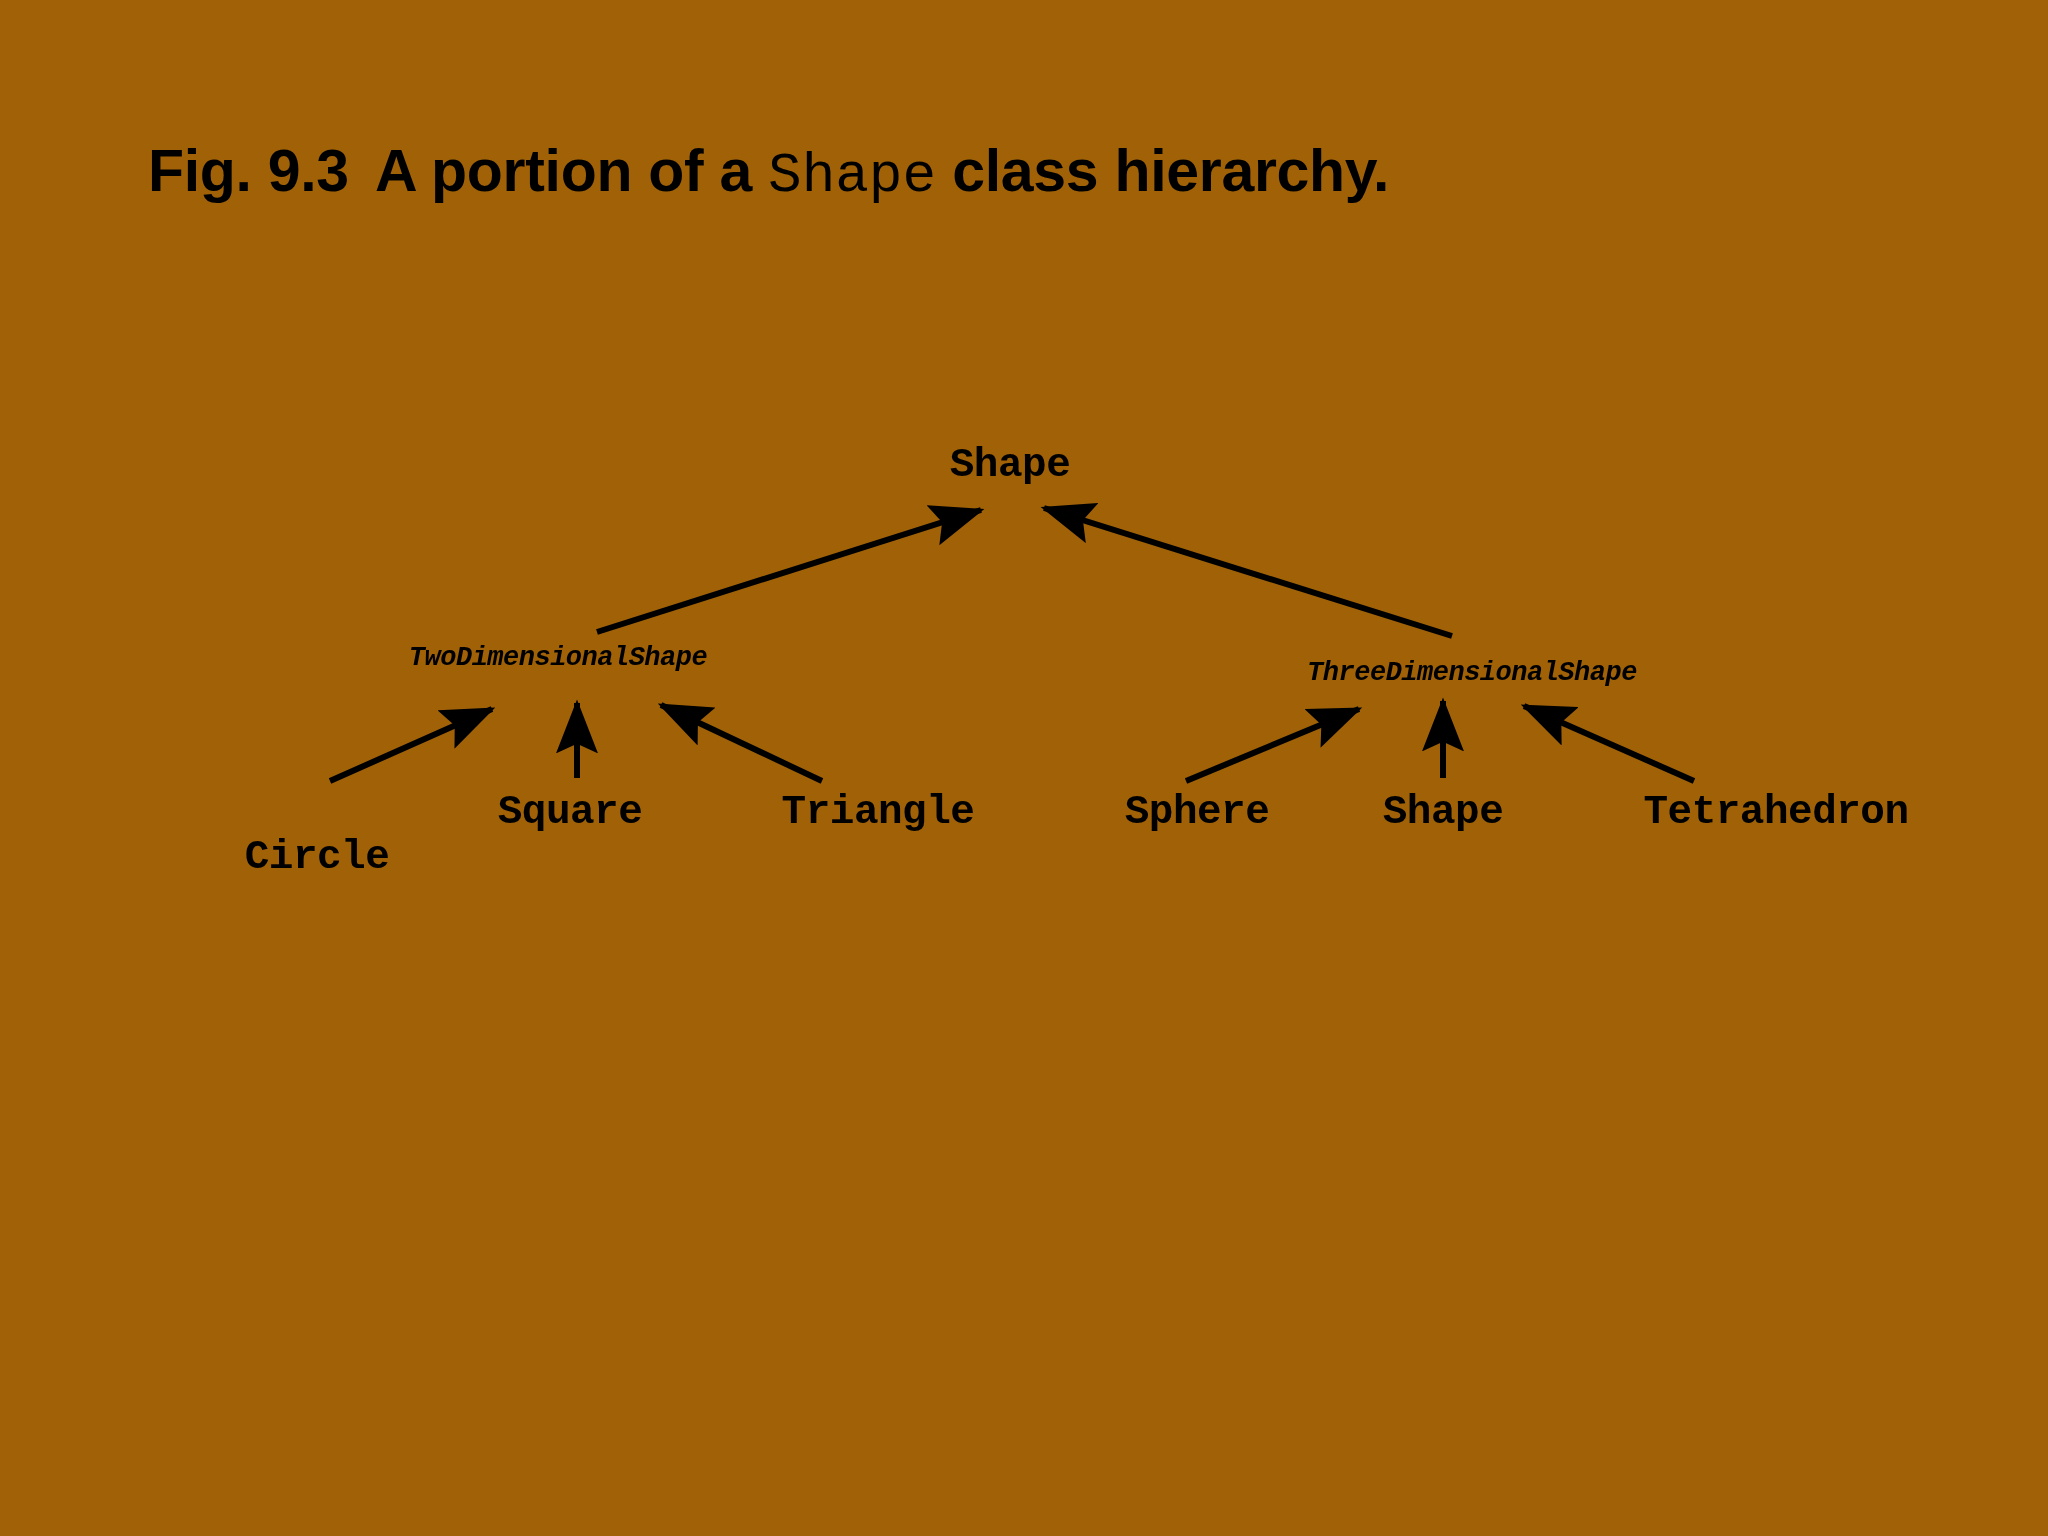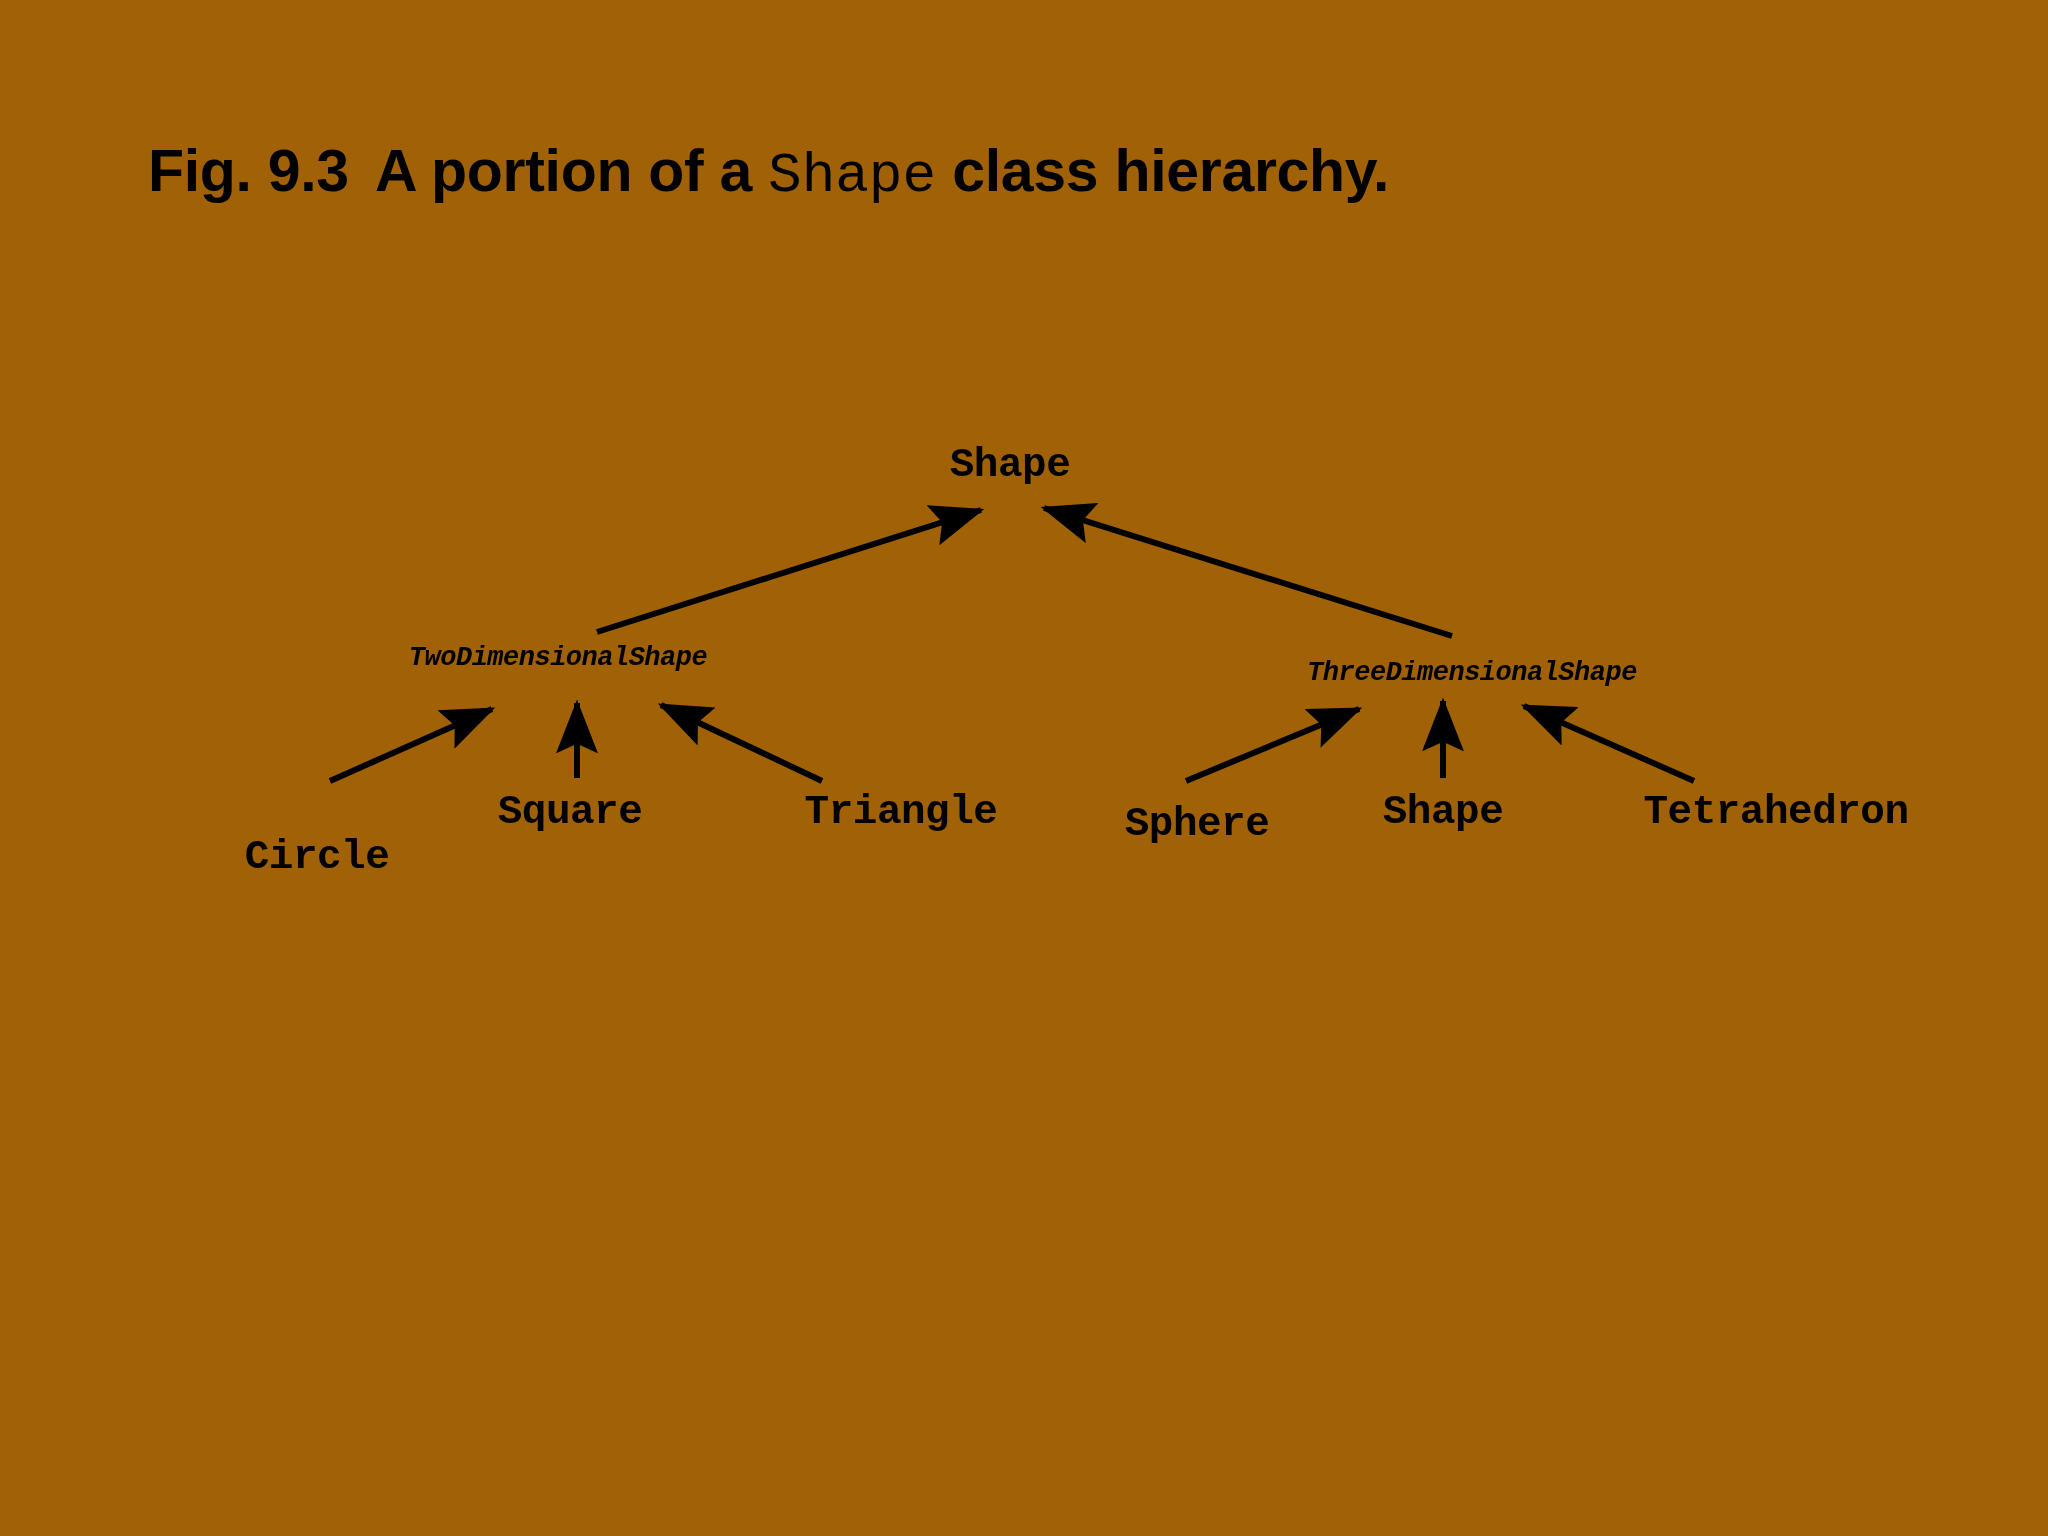--- a/index.html
+++ b/index.html
@@ -107,20 +107,20 @@
           <line x1="1694" y1="781" x2="1524" y2="706" stroke="#000000" stroke-width="6" stroke-linecap="butt" marker-end="url(#arrowhead)"></line>
         </g>
     </svg>
 
     <div id="node-layer">
         <div class="node-label node-root" style="left: 1010px; top: 465px;">Shape</div>
         <div class="node-label node-branch" style="left: 558px; top: 658px;">TwoDimensionalShape</div>
         <div class="node-label node-branch" style="left: 1472px; top: 673px;">ThreeDimensionalShape</div>
         <div class="node-label node-leaf" style="left: 317px; top: 812px; margin-top: 45px;">Circle</div>
         <div class="node-label node-leaf" style="left: 570px; top: 812px;">Square</div>
-        <div class="node-label node-leaf" style="left: 901px; top: 812px;">Triangle</div>
-        <div class="node-label node-leaf" style="left: 1197px; top: 812px; margin-top: 12px;">Sphere</div>
+        <div class="node-label node-leaf" style="left: 878px; top: 812px;">Triangle</div>
+        <div class="node-label node-leaf" style="left: 1197px; top: 812px;">Sphere</div>
         <div class="node-label node-leaf" style="left: 1443px; top: 812px;">Shape</div>
         <div class="node-label node-leaf" style="left: 1776px; top: 812px;">Tetrahedron</div>
       </div>
 
   </div>
 </div>
 
 </body></html>

